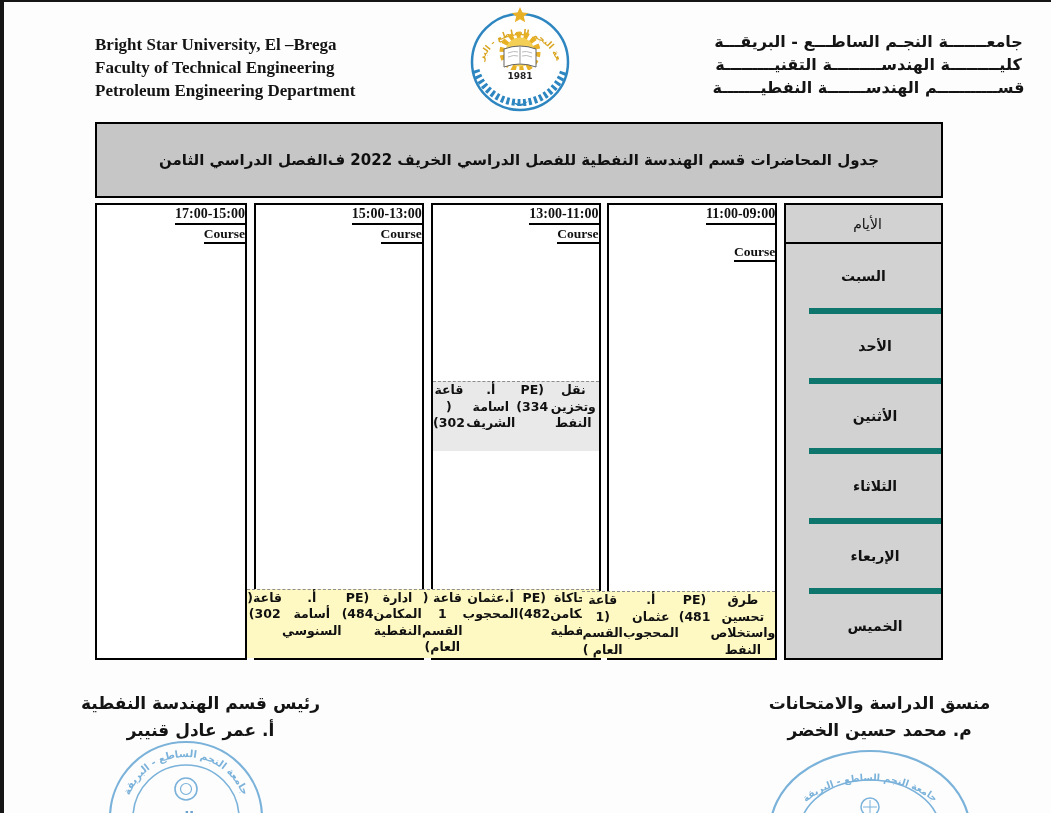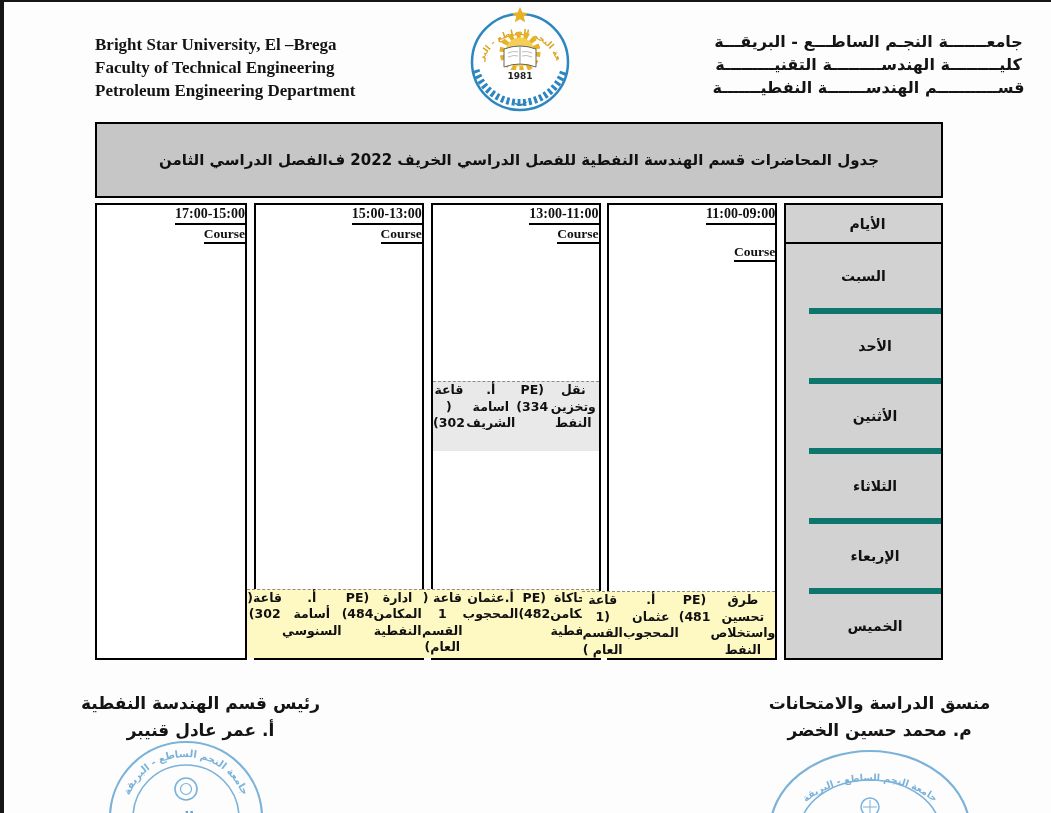--- a/index.html
+++ b/index.html
@@ -58,21 +58,21 @@
     direction:rtl; text-align:center; white-space:pre-wrap;
     font-weight:700; font-size:12.5px; line-height:16.5px; color:#101010;
   }
   .days-col {
     width:159px; border:2px solid #000; background:#d2d2d2;
     display:flex; flex-direction:column;
   }
   .days-hdr {
     height:39px; border-bottom:2px solid #000;
     display:flex; align-items:center; justify-content:center;
-    direction:rtl; font-weight:700; font-size:14px;padding-left:8px;
+    direction:rtl; font-weight:400; font-size:14px;padding-left:8px;
   }
   .day-name {
     flex:1; display:flex; align-items:center; justify-content:center;
     direction:rtl; font-weight:700; font-size:14px;
   }
   .day-name + .day-name { border-top:6px solid #0f766e;margin-left:23px; }
 
   
   .sig { position:absolute; text-align:center; direction:rtl; font-weight:700; color:#141414; }
   .sig-left  { left:63px;  top:690px; width:275px; }

